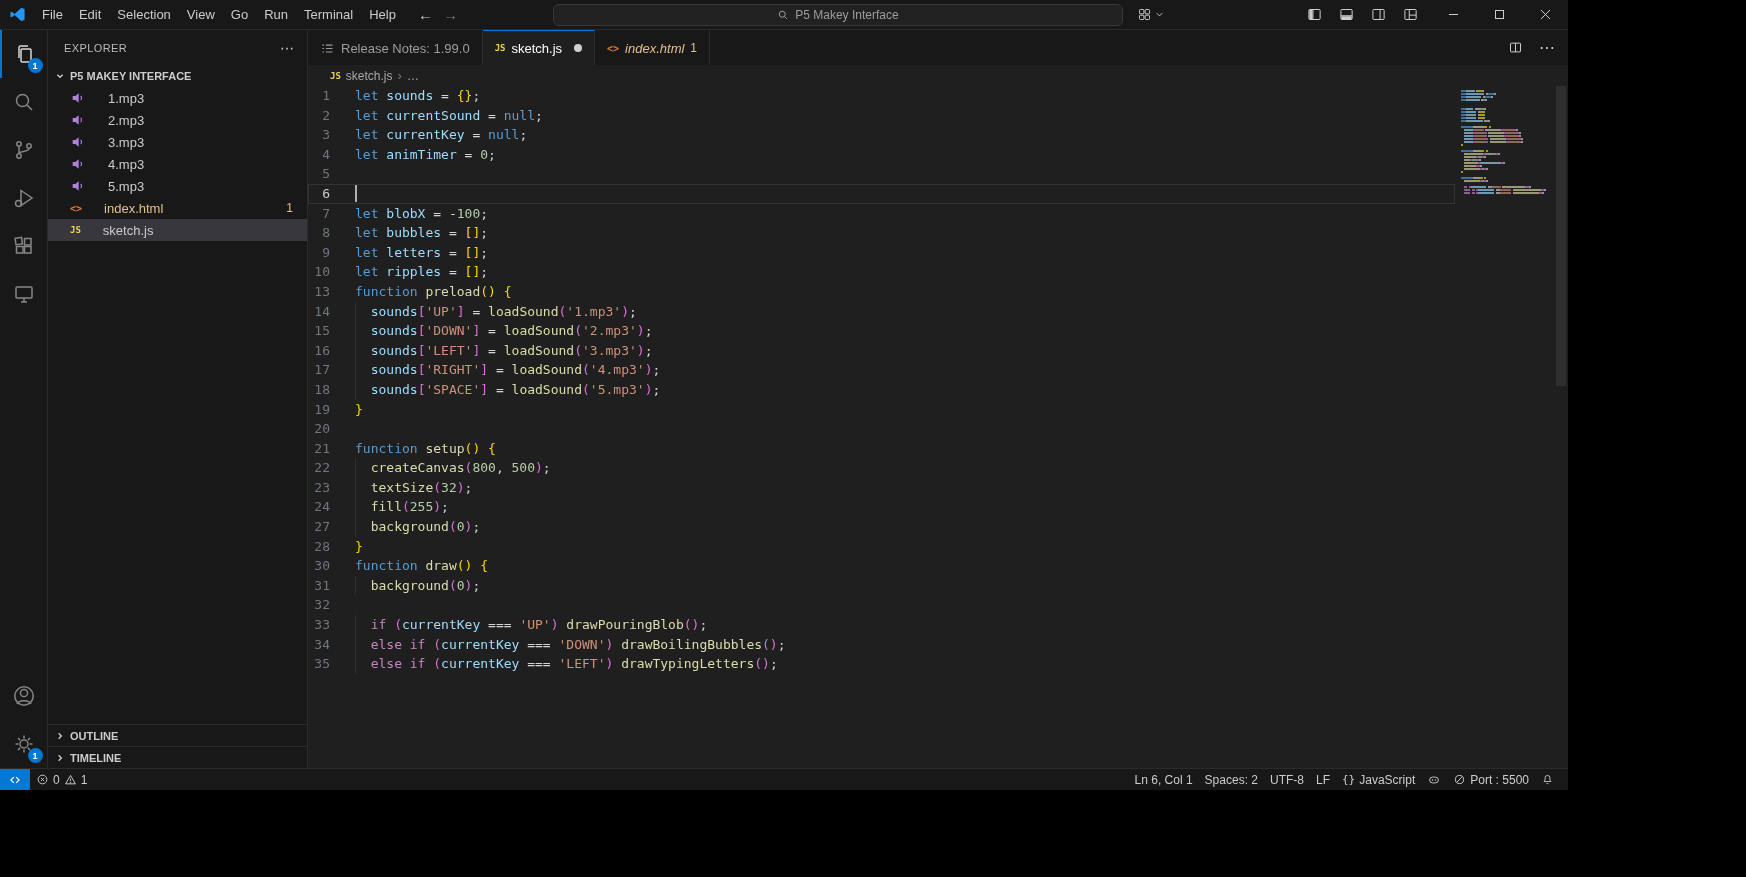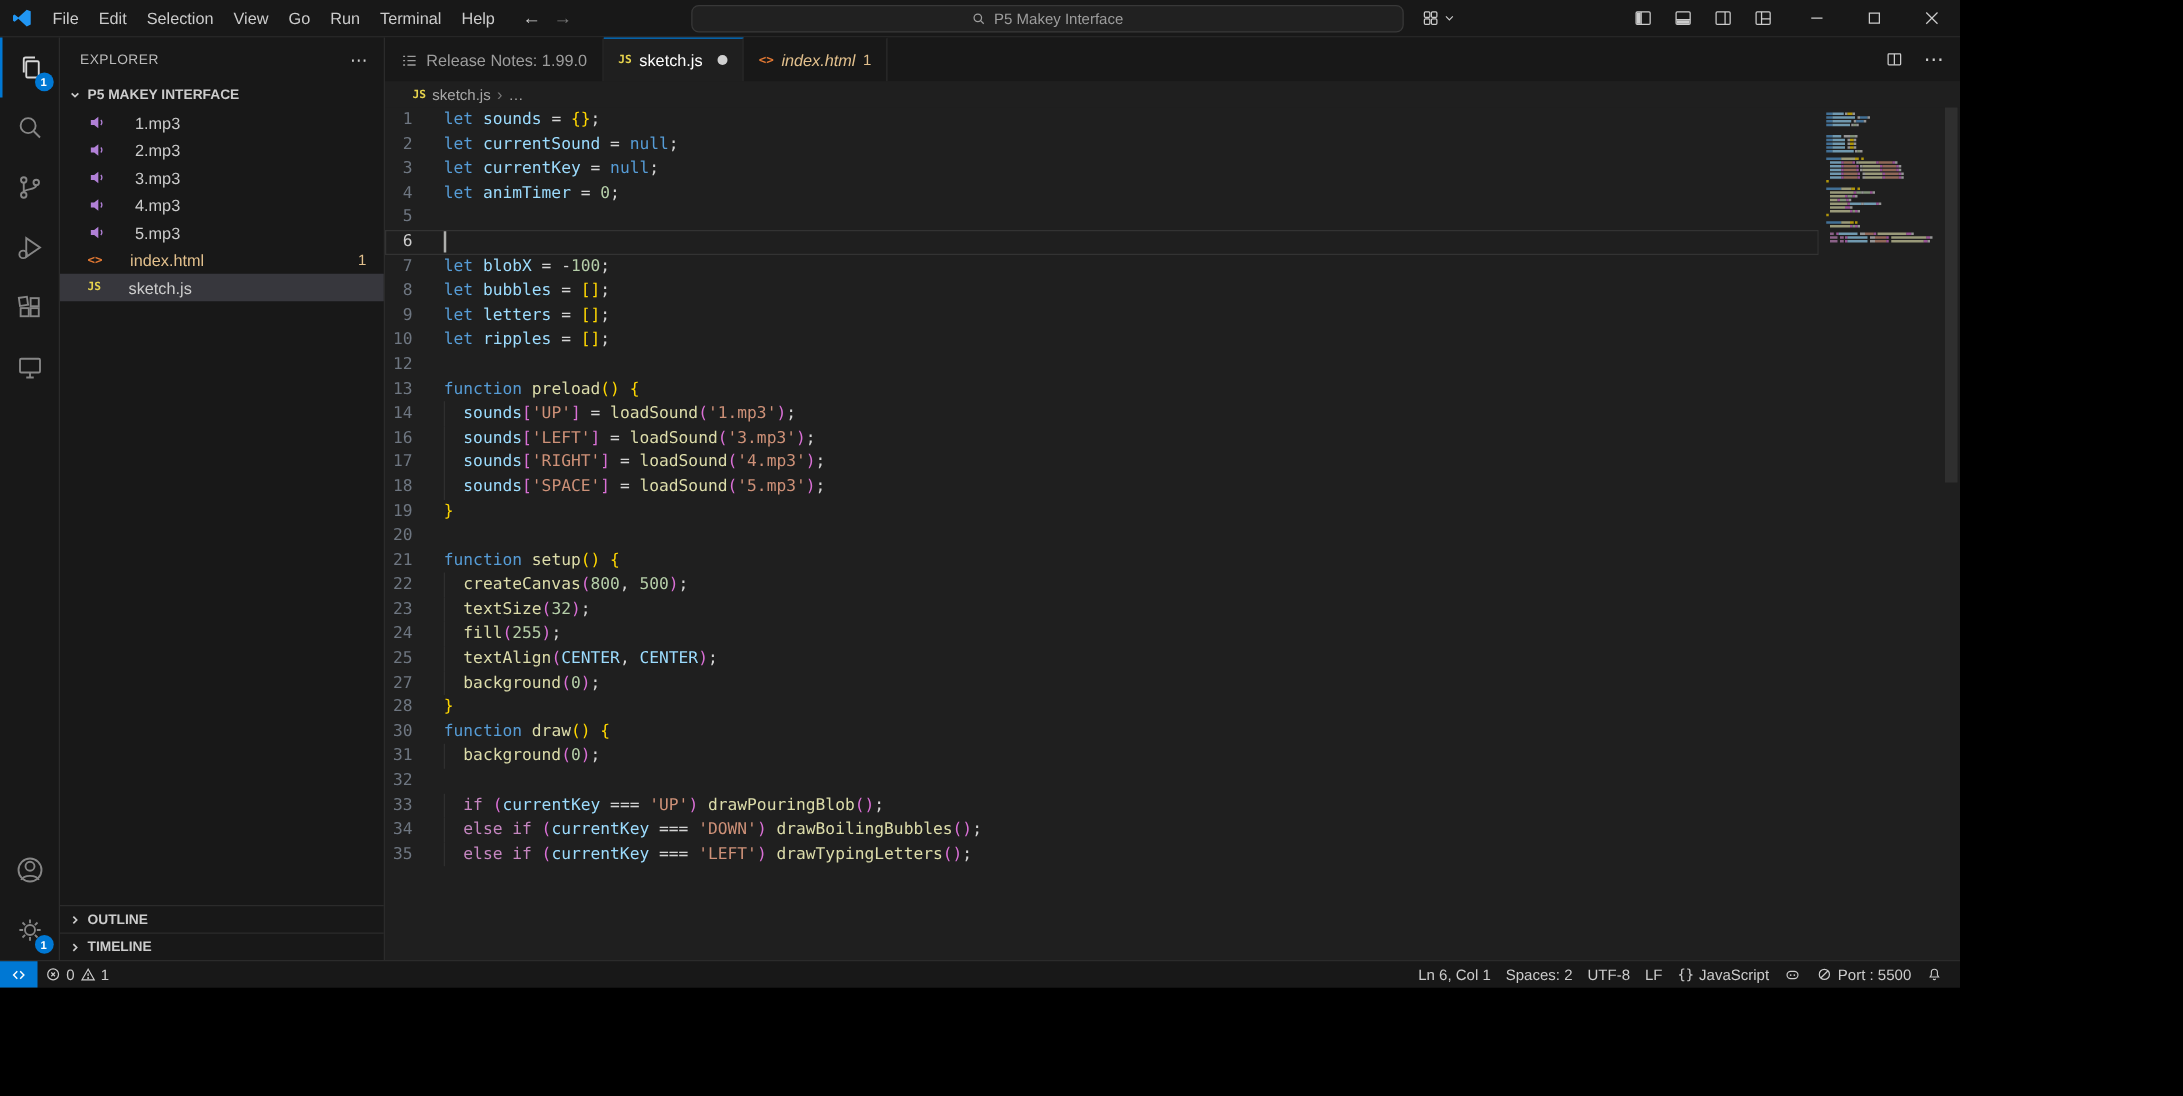--- a/index.html
+++ b/index.html
@@ -415,32 +415,32 @@
               </div>
               <div class="code-line">
                 <span class="line-num">9</span>
                 <span class="line-content"><span class="tok-k">let </span><span class="tok-v">letters</span><span class="tok-d"> = </span><span class="tok-b1">[]</span><span class="tok-d">;</span></span>
               </div>
               <div class="code-line">
                 <span class="line-num">10</span>
                 <span class="line-content"><span class="tok-k">let </span><span class="tok-v">ripples</span><span class="tok-d"> = </span><span class="tok-b1">[]</span><span class="tok-d">;</span></span>
               </div>
               <div class="code-line">
-                <span class="line-num">12</span>
-                <span class="line-content"></span>
-              </div>
-              <div class="code-line">
                 <span class="line-num">13</span>
                 <span class="line-content"><span class="tok-k">function </span><span class="tok-f">preload</span><span class="tok-b1">()</span><span class="tok-d"> </span><span class="tok-b1">{</span></span>
               </div>
               <div class="code-line indented">
                 <span class="line-num">14</span>
                 <span class="line-content"><span class="tok-d">  </span><span class="tok-v">sounds</span><span class="tok-b2">[</span><span class="tok-s">'UP'</span><span class="tok-b2">]</span><span class="tok-d"> = </span><span class="tok-f">loadSound</span><span class="tok-b2">(</span><span class="tok-s">'1.mp3'</span><span class="tok-b2">)</span><span class="tok-d">;</span></span>
               </div>
               <div class="code-line indented">
+                <span class="line-num">15</span>
+                <span class="line-content"><span class="tok-d">  </span><span class="tok-v">sounds</span><span class="tok-b2">[</span><span class="tok-s">'DOWN'</span><span class="tok-b2">]</span><span class="tok-d"> = </span><span class="tok-f">loadSound</span><span class="tok-b2">(</span><span class="tok-s">'2.mp3'</span><span class="tok-b2">)</span><span class="tok-d">;</span></span>
+              </div>
+              <div class="code-line indented">
                 <span class="line-num">16</span>
                 <span class="line-content"><span class="tok-d">  </span><span class="tok-v">sounds</span><span class="tok-b2">[</span><span class="tok-s">'LEFT'</span><span class="tok-b2">]</span><span class="tok-d"> = </span><span class="tok-f">loadSound</span><span class="tok-b2">(</span><span class="tok-s">'3.mp3'</span><span class="tok-b2">)</span><span class="tok-d">;</span></span>
               </div>
               <div class="code-line indented">
                 <span class="line-num">17</span>
                 <span class="line-content"><span class="tok-d">  </span><span class="tok-v">sounds</span><span class="tok-b2">[</span><span class="tok-s">'RIGHT'</span><span class="tok-b2">]</span><span class="tok-d"> = </span><span class="tok-f">loadSound</span><span class="tok-b2">(</span><span class="tok-s">'4.mp3'</span><span class="tok-b2">)</span><span class="tok-d">;</span></span>
               </div>
               <div class="code-line indented">
                 <span class="line-num">18</span>
                 <span class="line-content"><span class="tok-d">  </span><span class="tok-v">sounds</span><span class="tok-b2">[</span><span class="tok-s">'SPACE'</span><span class="tok-b2">]</span><span class="tok-d"> = </span><span class="tok-f">loadSound</span><span class="tok-b2">(</span><span class="tok-s">'5.mp3'</span><span class="tok-b2">)</span><span class="tok-d">;</span></span>
@@ -461,24 +461,20 @@
                 <span class="line-num">22</span>
                 <span class="line-content"><span class="tok-d">  </span><span class="tok-f">createCanvas</span><span class="tok-b2">(</span><span class="tok-n">800</span><span class="tok-d">, </span><span class="tok-n">500</span><span class="tok-b2">)</span><span class="tok-d">;</span></span>
               </div>
               <div class="code-line indented">
                 <span class="line-num">23</span>
                 <span class="line-content"><span class="tok-d">  </span><span class="tok-f">textSize</span><span class="tok-b2">(</span><span class="tok-n">32</span><span class="tok-b2">)</span><span class="tok-d">;</span></span>
               </div>
               <div class="code-line indented">
                 <span class="line-num">24</span>
                 <span class="line-content"><span class="tok-d">  </span><span class="tok-f">fill</span><span class="tok-b2">(</span><span class="tok-n">255</span><span class="tok-b2">)</span><span class="tok-d">;</span></span>
-              </div>
-              <div class="code-line indented">
-                <span class="line-num">25</span>
-                <span class="line-content"><span class="tok-d">  </span><span class="tok-f">textAlign</span><span class="tok-b2">(</span><span class="tok-v">CENTER</span><span class="tok-d">, </span><span class="tok-v">CENTER</span><span class="tok-b2">)</span><span class="tok-d">;</span></span>
               </div>
               <div class="code-line indented">
                 <span class="line-num">27</span>
                 <span class="line-content"><span class="tok-d">  </span><span class="tok-f">background</span><span class="tok-b2">(</span><span class="tok-n">0</span><span class="tok-b2">)</span><span class="tok-d">;</span></span>
               </div>
               <div class="code-line">
                 <span class="line-num">28</span>
                 <span class="line-content"><span class="tok-b1">}</span></span>
               </div>
               <div class="code-line">

